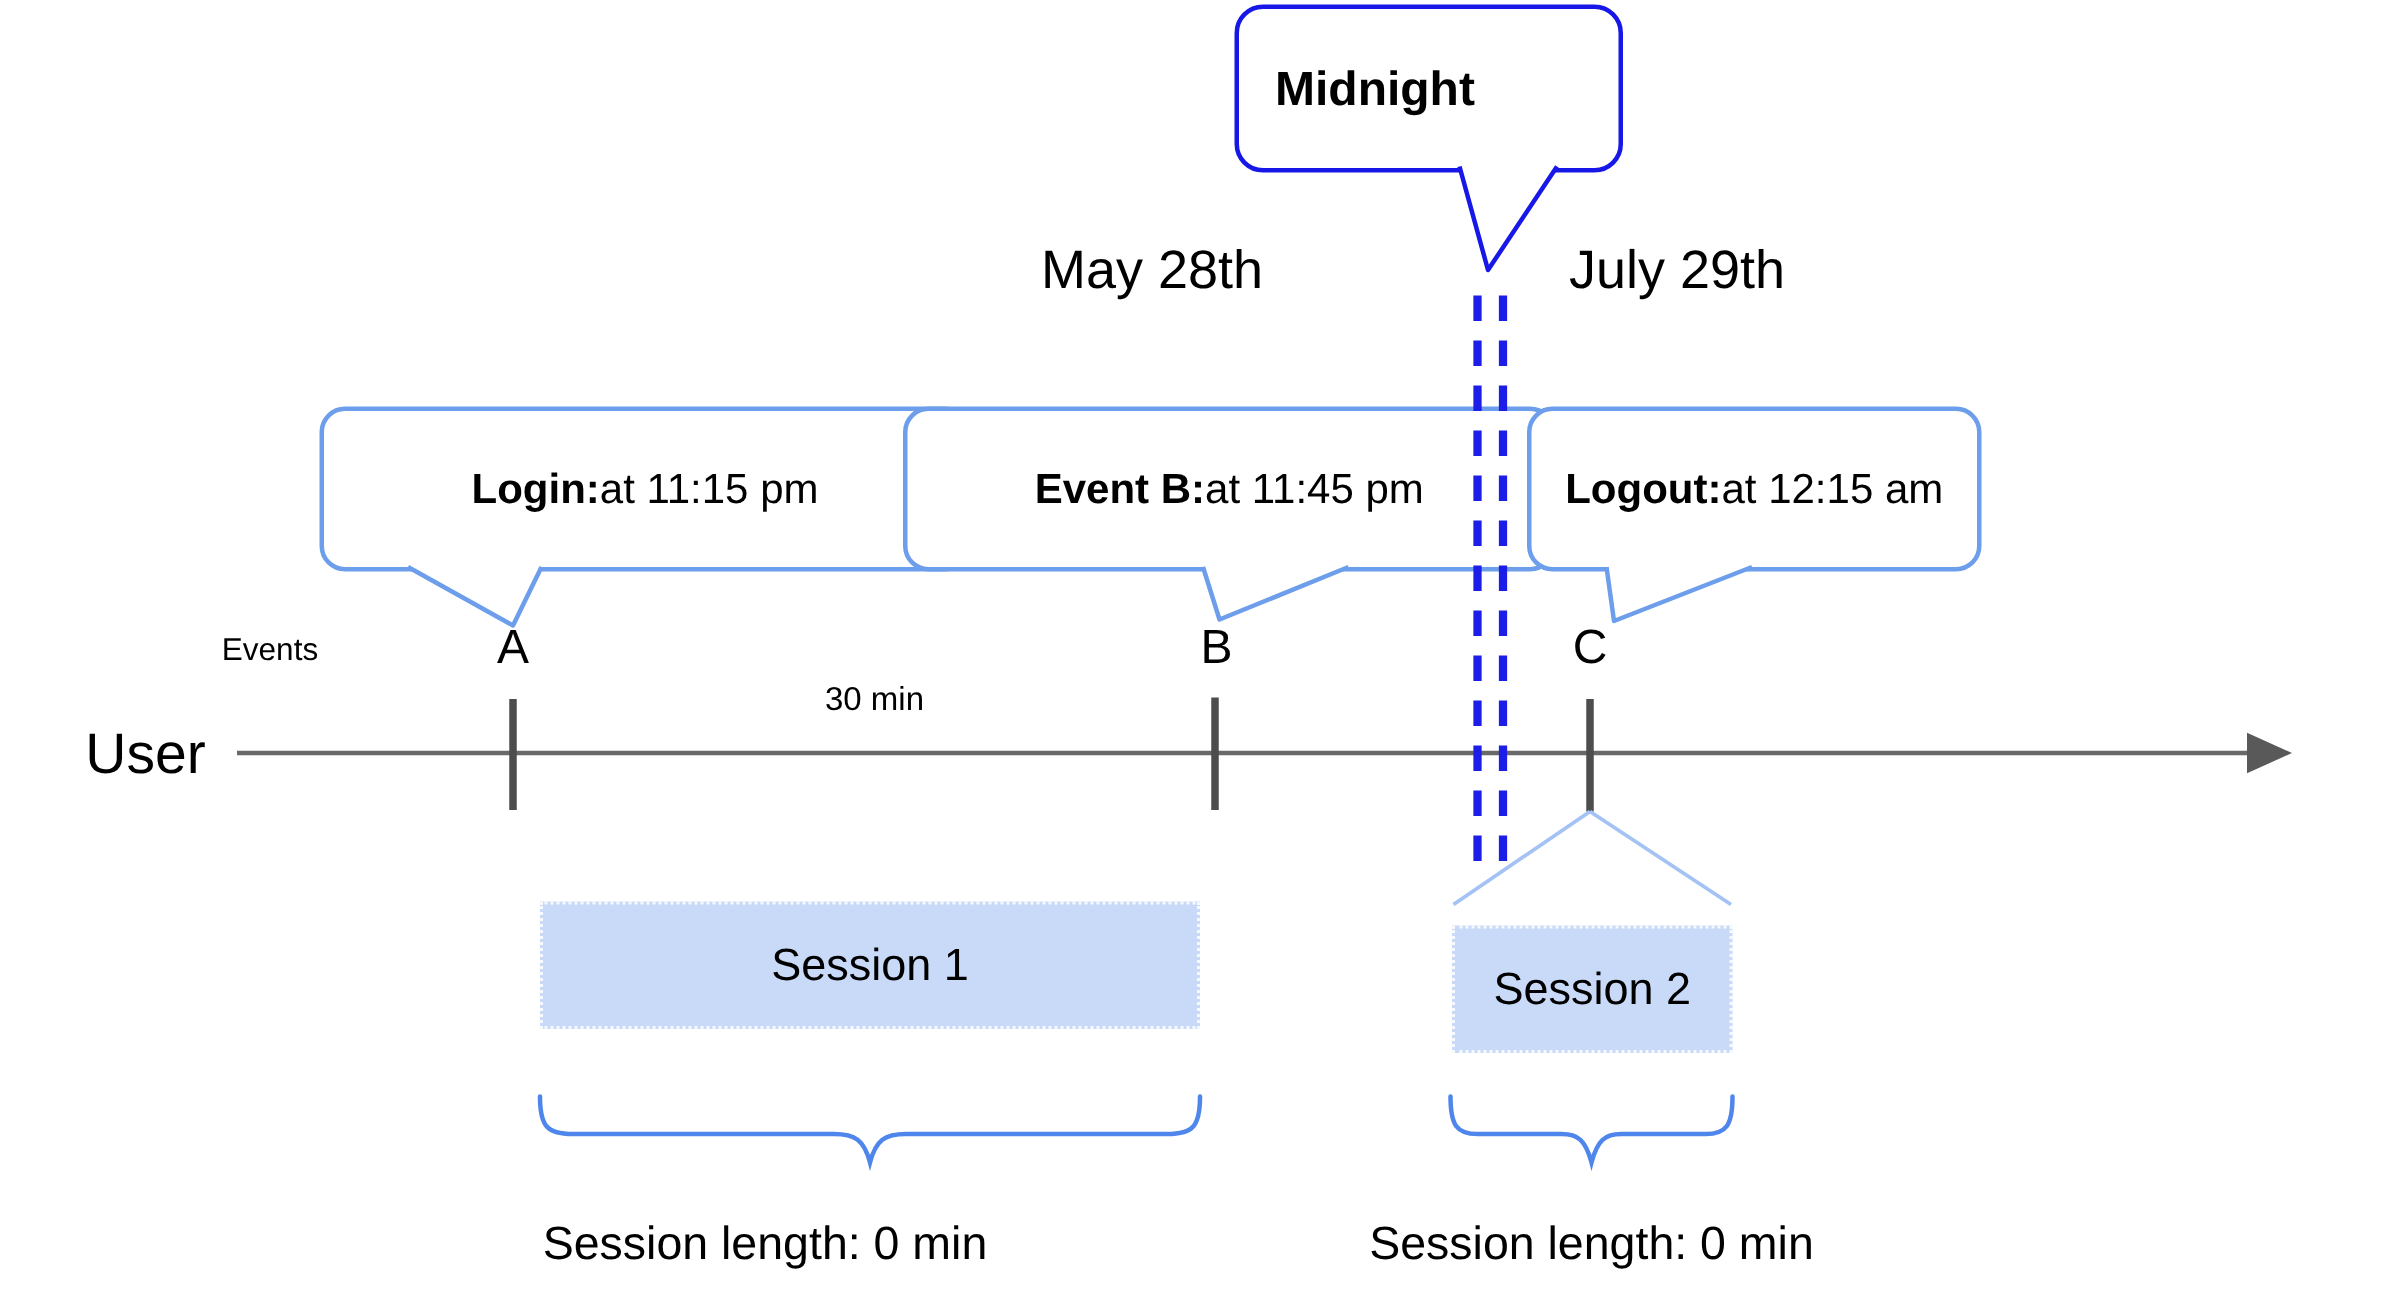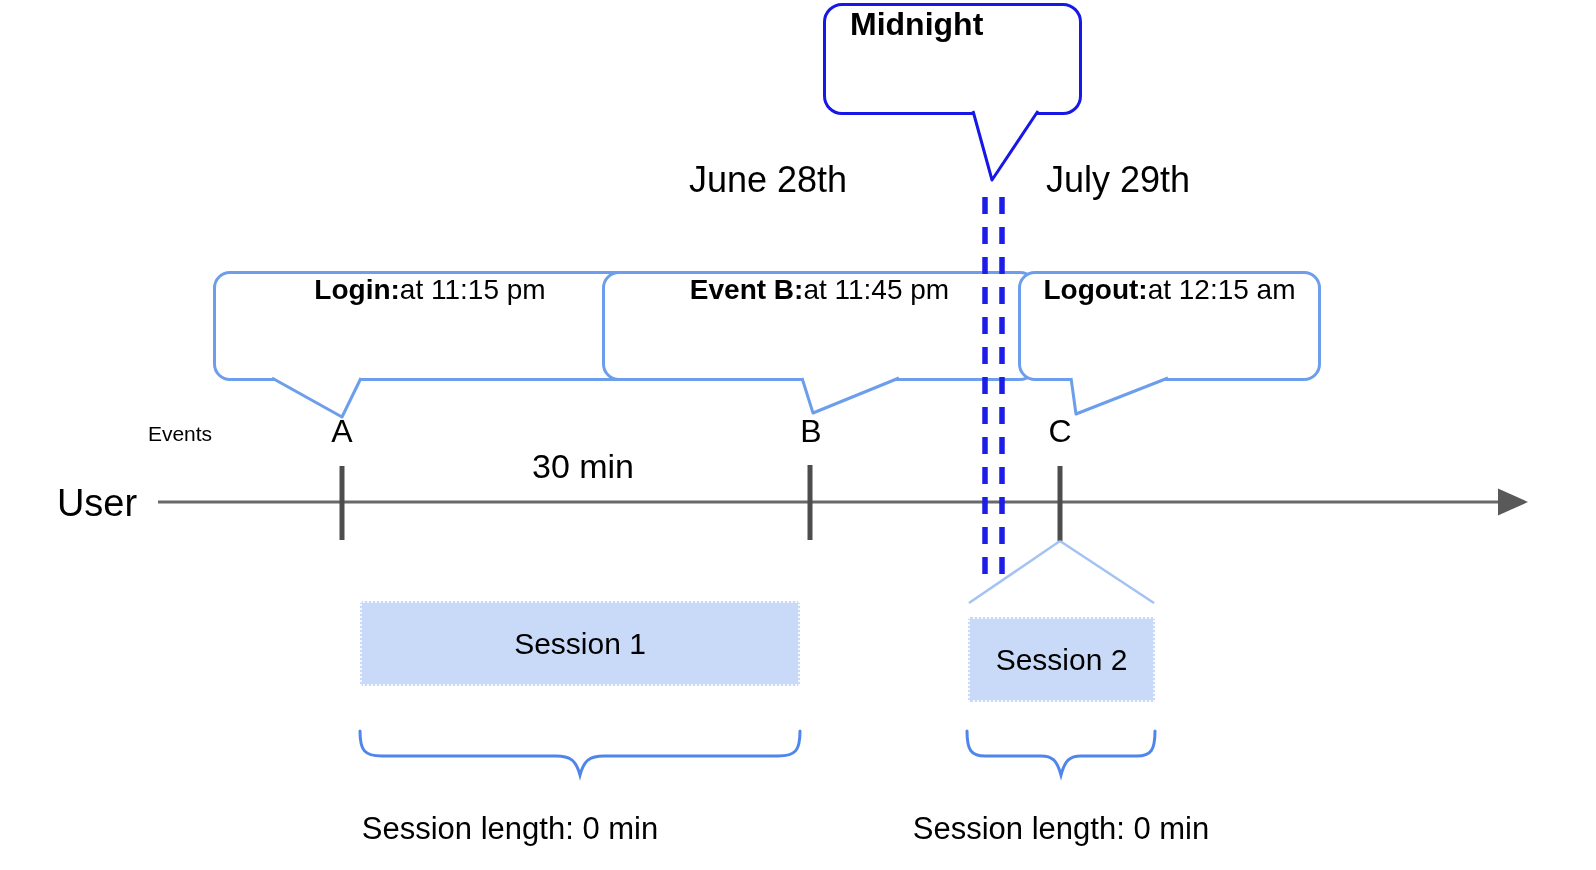--- a/index.html
+++ b/index.html
@@ -15,20 +15,21 @@
   .abs { position: absolute; }
 
   
   .bubble {
     position: absolute;
     box-sizing: border-box;
     background: #fff;
     border: 3px solid #6d9eeb;
     border-radius: 17px;
     display: flex;
+    align-items: center;
     justify-content: center;
     font-size: 28px;
     white-space: nowrap;
     z-index: 1;
   }
   .bubble .bold { font-weight: bold; }
   .bubble.midnight {
     border-color: #1717e8;
     border-radius: 19px;
     justify-content: flex-start;
@@ -63,21 +64,21 @@
   .label {
     position: absolute;
     text-align: center;
     white-space: nowrap;
     z-index: 3;
   }
   .date-label   { font-size: 36px; line-height: 42px; width: 220px; }
   .events-label { font-size: 21px; line-height: 36px; width: 120px; }
   .user-label   { font-size: 38px; line-height: 44px; width: 120px; }
   .letter-label { font-size: 32px; line-height: 38px; width: 80px; }
-  .interval-label { font-size: 34px; line-height: 30px; width: 140px; }
+  .interval-label { font-size: 22px; line-height: 30px; width: 140px; }
   .length-label { font-size: 31px; line-height: 36px; width: 360px; text-align: center; }
 </style>
 </head>
 <body>
 
 <div class="canvas">
 
   <div class="bubble midnight abs" style="left:823px; top:3px; width:259px; height:112px;">
     <span>Midnight</span>
   </div>
@@ -121,21 +122,21 @@
 
     <path d="M 272 378 L 342 417 L 361 378" fill="#ffffff" stroke="#6d9eeb" stroke-width="3" stroke-linejoin="round"></path>
     <path d="M 802 378 L 813 413 L 899 378" fill="#ffffff" stroke="#6d9eeb" stroke-width="3" stroke-linejoin="round"></path>
     <path d="M 1071 378 L 1076 414 L 1168 378" fill="#ffffff" stroke="#6d9eeb" stroke-width="3" stroke-linejoin="round"></path>
     <path d="M 973 111 L 992 180 L 1038 111" fill="#ffffff" stroke="#1717e8" stroke-width="3" stroke-linejoin="round"></path>
 
     <path d="M 360 731 C 360 750 364 756 382 756 L 556 756 C 570 756 576 760 580 775 C 584 760 590 756 604 756 L 778 756 C 796 756 800 750 800 731" fill="none" stroke="#4f86ec" stroke-width="3" stroke-linecap="round"></path>
     <path d="M 967 731 C 967 750 971 756 985 756 L 1041 756 C 1052 756 1057 760 1061 775 C 1065 760 1070 756 1081 756 L 1137 756 C 1151 756 1155 750 1155 731" fill="none" stroke="#4f86ec" stroke-width="3" stroke-linecap="round"></path>
   </svg>
 
-  <div class="label date-label" style="left:658px; top:159px;">June 28th</div>
+  <div class="label date-label" style="left:658px; top:159px;">May 28th</div>
   <div class="label date-label" style="left:1008px; top:159px;">July 29th</div>
 
   <div class="label events-label" style="left:120px; top:416px;">Events</div>
 
   <div class="label letter-label" style="left:302px; top:412px;">A</div>
   <div class="label letter-label" style="left:771px; top:412px;">B</div>
   <div class="label letter-label" style="left:1020px; top:412px;">C</div>
 
   <div class="label interval-label" style="left:513px; top:451px;">30 min</div>
 

